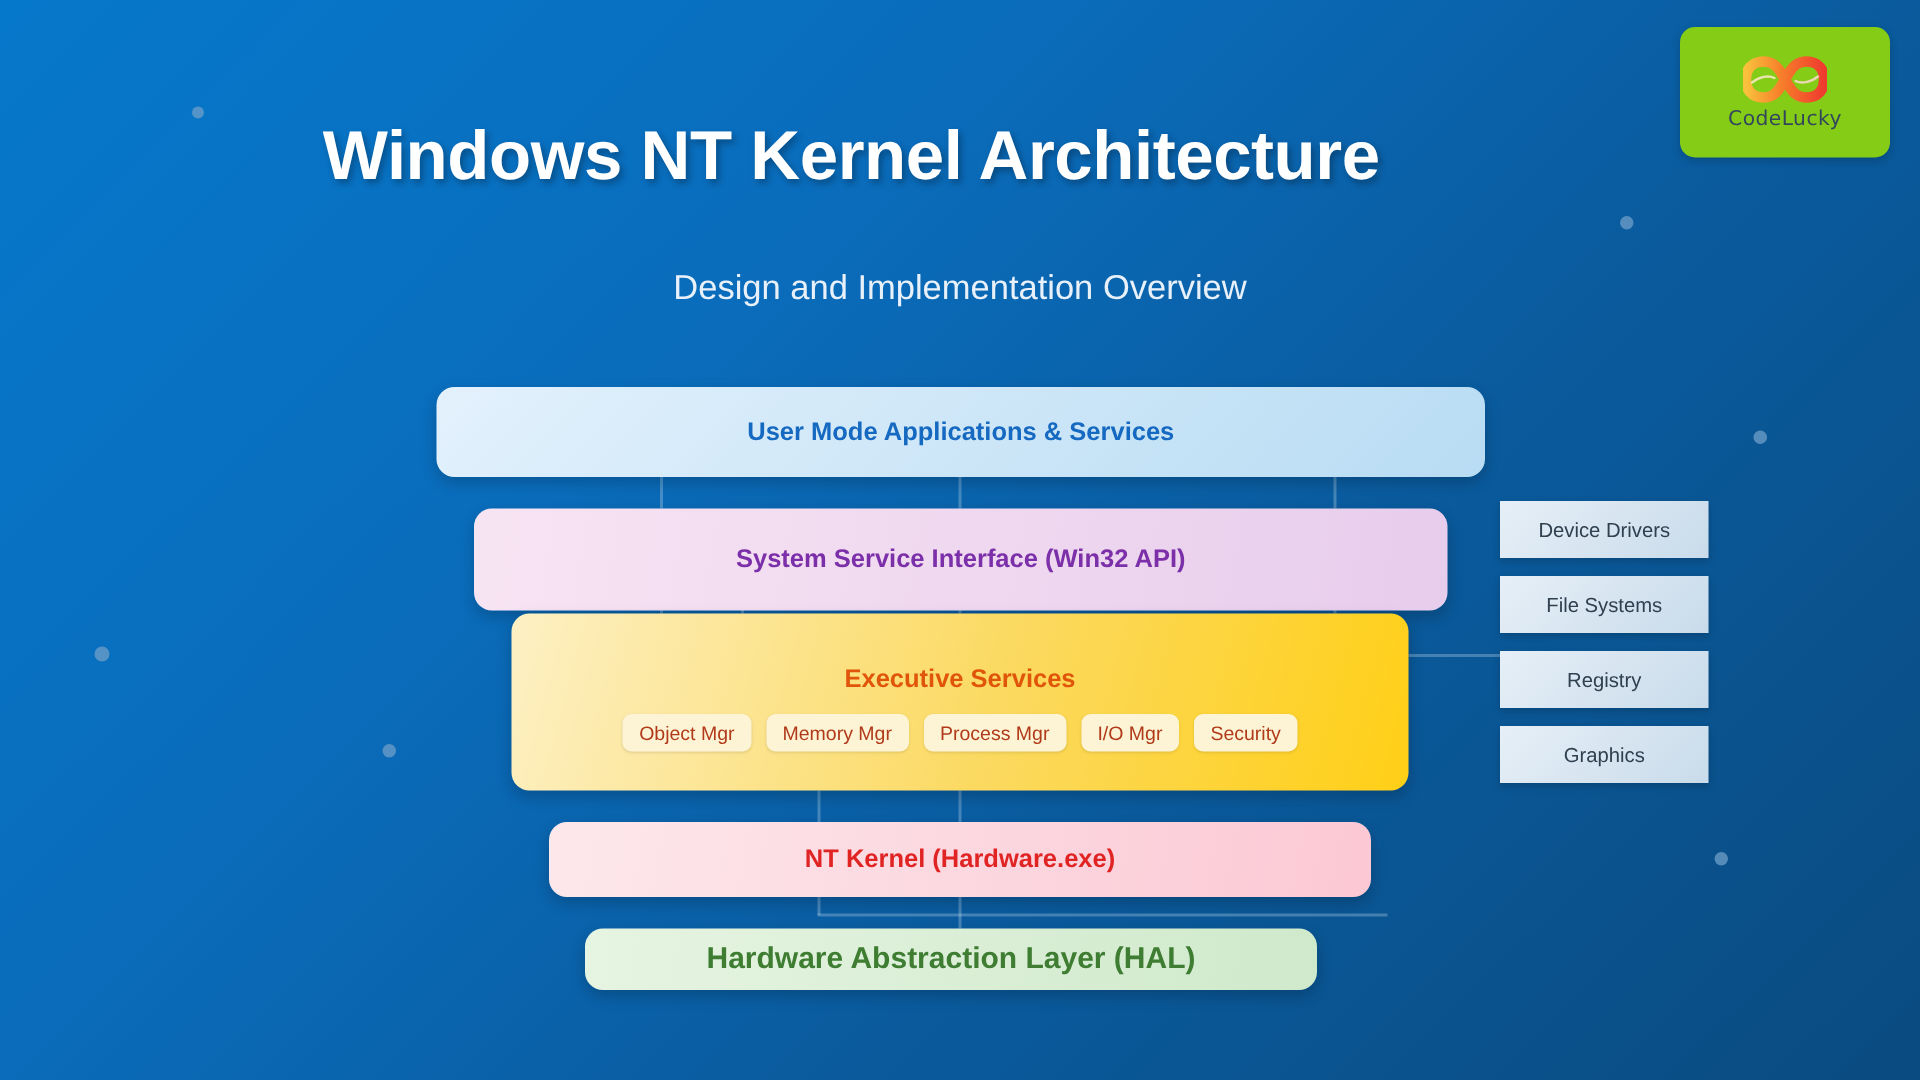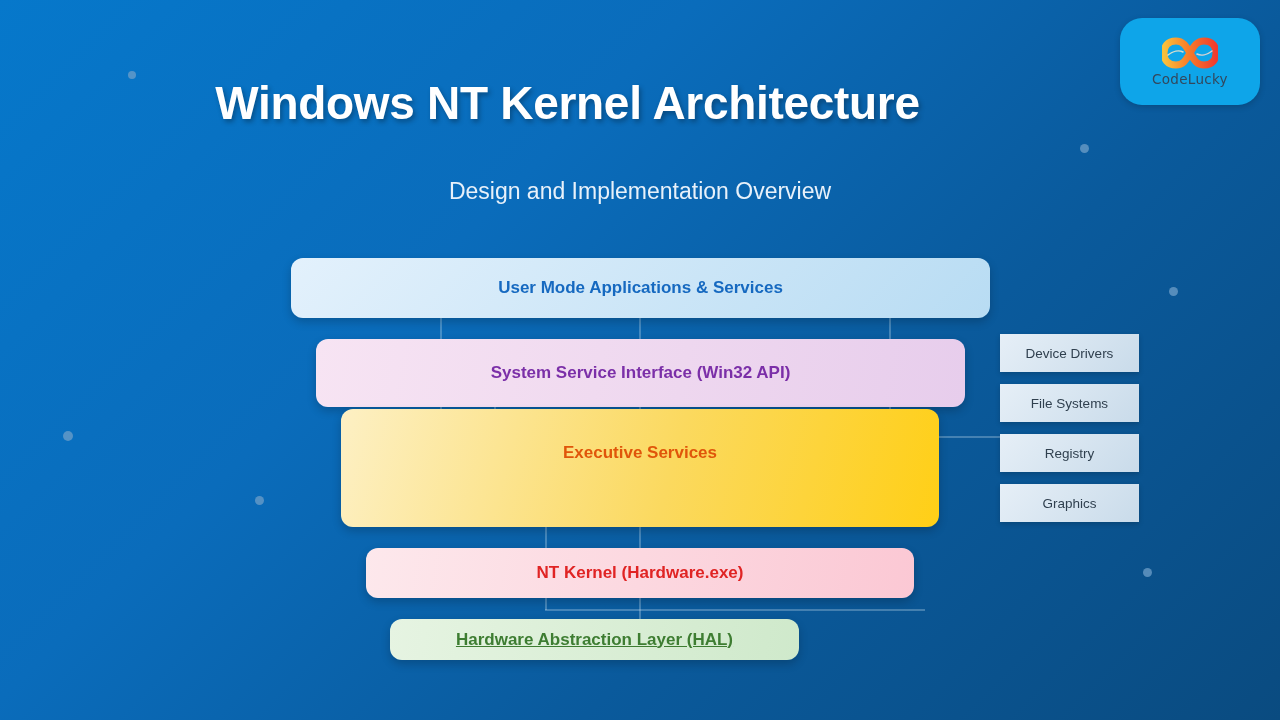--- a/index.html
+++ b/index.html
@@ -24,22 +24,22 @@
     opacity: .75;
   }
 
   
   .brand-badge {
     position: absolute;
     left: 1120px;
     top: 18px;
     width: 140px;
     height: 87px;
-    background: #0ea5e9;
-    border-radius: 22px;
+    background: #84cc16;
+    border-radius: 10px;
     box-shadow: 0 2px 6px rgba(0,0,0,.18);
     display: flex;
     flex-direction: column;
     align-items: center;
     justify-content: center;
     gap: 2px;
   }
   .brand-badge svg { display: block; }
   .brand-name {
     font-size: 13.5px;
@@ -113,25 +113,24 @@
     justify-content: flex-start;
     padding-top: 34px;
   }
   .layer-kernel {
     left: 366px; top: 548px; width: 548px; height: 50px;
     background: linear-gradient(100deg, #fde8ec 0%, #fbc8d4 100%);
     color: #e02424;
     font-size: 17px;
   }
   .layer-hal {
-    left: 390px; top: 619px; width: 409px; height: 41px;
+    left: 390px; top: 619px; width: 488px; height: 41px;
     background: linear-gradient(100deg, #e6f4e2 0%, #cfe9cb 100%);
     color: #3e7d32;
-    font-size: 17px;
-    text-decoration: underline;
+    font-size: 20px;
   }
 
   
   .chip-row {
     display: flex;
     gap: 10px;
     margin-top: 13px;
   }
   .chip {
     background: #fdf4d5;
@@ -216,20 +215,27 @@
 <div class="layer layer-user">
   <span>User Mode Applications &amp; Services</span>
 </div>
 
 <div class="layer layer-sysapi">
   <span>System Service Interface (Win32 API)</span>
 </div>
 
 <div class="layer layer-exec">
   <span>Executive Services</span>
+  <div class="chip-row">
+    <span class="chip">Object Mgr</span>
+    <span class="chip">Memory Mgr</span>
+    <span class="chip">Process Mgr</span>
+    <span class="chip">I/O Mgr</span>
+    <span class="chip">Security</span>
+  </div>
 </div>
 
 <div class="layer layer-kernel">
   <span>NT Kernel (Hardware.exe)</span>
 </div>
 
 <div class="layer layer-hal">
   <span>Hardware Abstraction Layer (HAL)</span>
 </div>
 

